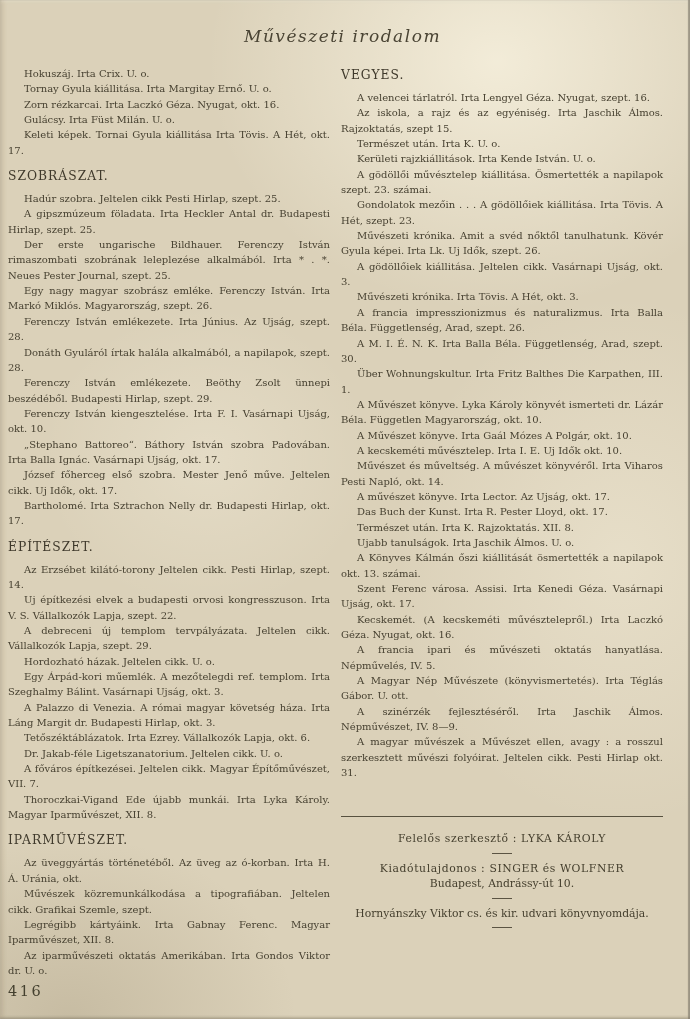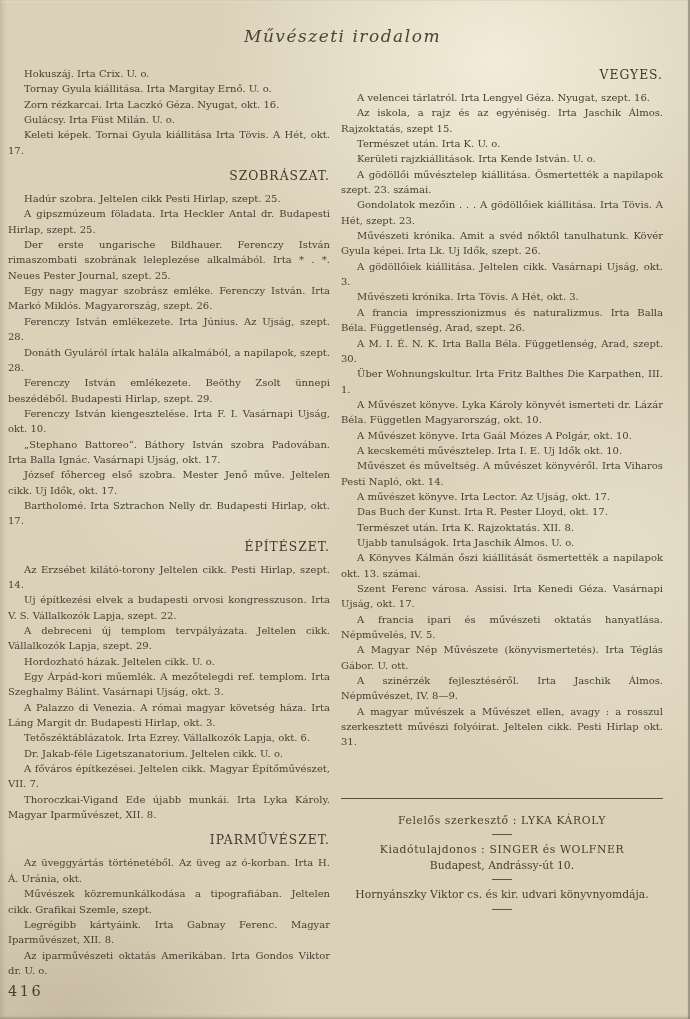--- a/index.html
+++ b/index.html
@@ -40,36 +40,36 @@
   .entries { margin: 0; }
   .entry {
     margin: 0;
     font-size: 10px;
     line-height: 15.35px;
     text-align: justify;
     text-indent: 16px;
     color: #474131;
   }
   .section-heading {
-    text-align: right;
+    text-align: left;
     font-size: 12.3px;
     font-weight: normal;
     letter-spacing: 1px;
     color: #3f392b;
     margin: 11px 0 8px 0;
   }
   .first-heading { margin-top: 2px; }
   .page-number {
     font-size: 14.5px;
     letter-spacing: 2.5px;
     margin-top: 5px;
     color: #44402f;
   }
   .colophon {
-    margin-top: 48px;
+    margin-top: 36px;
     border-top: 1.3px solid #57513f;
     padding-top: 14px;
     text-align: center;
   }
   .colophon p {
     margin: 0;
     font-size: 10.8px;
     line-height: 15.5px;
     color: #46402f;
   }
@@ -157,20 +157,21 @@
           <p class="entry">A Művészet könyve. Lyka Károly könyvét ismerteti dr. Lázár Béla. Független Magyarország, okt. 10.</p>
           <p class="entry">A Művészet könyve. Irta Gaál Mózes  A Polgár, okt. 10.</p>
           <p class="entry">A kecskeméti művésztelep. Irta I. E. Uj Idők  okt. 10.</p>
           <p class="entry">Művészet és műveltség. A művészet könyvéről. Irta Viharos  Pesti Napló, okt. 14.</p>
           <p class="entry">A művészet könyve. Irta Lector. Az Ujság, okt. 17.</p>
           <p class="entry">Das Buch der Kunst. Irta R. Pester Lloyd, okt. 17.</p>
           <p class="entry">Természet után. Irta K. Rajzoktatás. XII. 8.</p>
           <p class="entry">Ujabb tanulságok. Irta Jaschik Álmos. U. o.</p>
           <p class="entry">A Könyves Kálmán őszi kiállitását ösmertették a napilapok okt. 13. számai.</p>
           <p class="entry">Szent Ferenc városa. Assisi. Irta Kenedi Géza. Vasárnapi Ujság, okt. 17.</p>
+          <p class="entry">Kecskemét. (A kecskeméti művésztelepről.) Irta Laczkó Géza. Nyugat, okt. 16.</p>
           <p class="entry">A francia ipari és művészeti oktatás hanyatlása. Népművelés, IV. 5.</p>
           <p class="entry">A Magyar Nép Művészete (könyvismertetés). Irta Téglás Gábor. U. ott.</p>
           <p class="entry">A szinérzék fejlesztéséről. Irta Jaschik Álmos. Népművészet, IV. 8—9.</p>
           <p class="entry">A magyar művészek a Művészet ellen, avagy : a rosszul szerkesztett művészi folyóirat. Jeltelen cikk. Pesti Hirlap okt. 31.</p>
         </div>
 
       <div class="colophon">
         <p class="caps-line">Felelős szerkesztő : LYKA KÁROLY</p>
         <div class="dash-sep"></div>
         <p class="caps-line">Kiadótulajdonos :  SINGER és WOLFNER</p>

